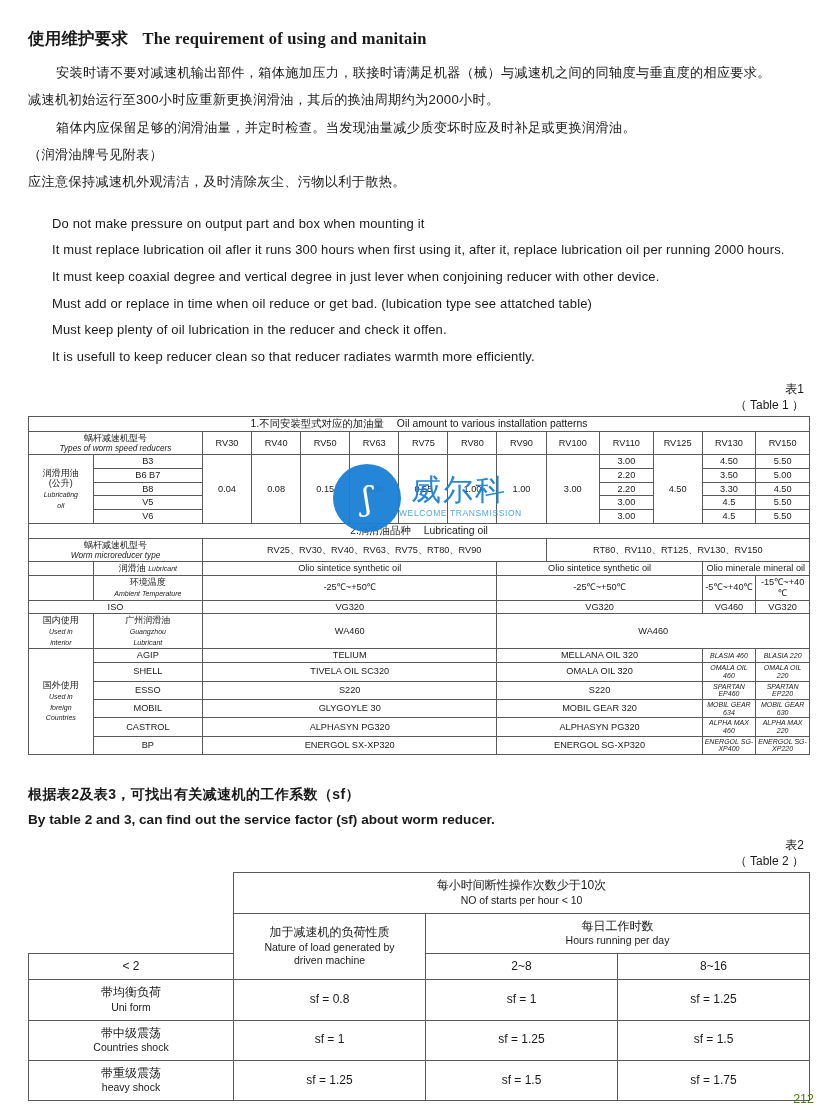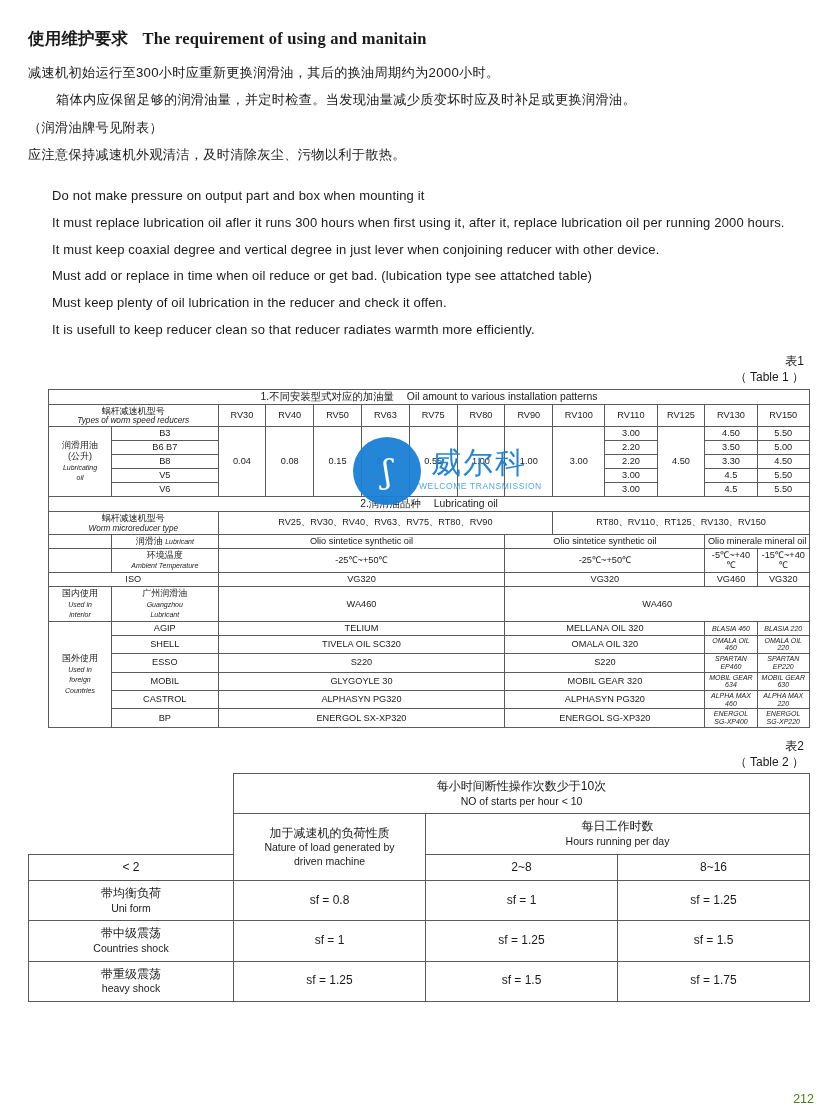--- a/index.html
+++ b/index.html
@@ -67,21 +67,21 @@
     line-height: 1.18;
   }
   table.grid td, table.grid th {
     border: 1px solid #5a5a5a;
     padding: 1px 2px;
     text-align: center;
     vertical-align: middle;
     font-weight: normal;
     word-break: break-word;
   }
-  .tbl-wrap { position: relative; margin-left: 20px; }
+  .tbl-wrap { position: relative; }
   .hdr-row td {
     background: #ffffff;
     text-align: left;
     padding-left: 6px;
     font-size: 10.4px;
   }
   .hdr-row td .cn { font-weight: normal; }
   .hdr-row td .en { margin-left: 10px; }
   .tiny { font-size: 7px; line-height: 1.1; font-style: italic; }
   .lbl { font-size: 9px; }
@@ -173,20 +173,21 @@
 <body>
 
 <div class="page">
   <div class="content">
 
     <h1 class="sec-title">
       <span>使用维护要求</span>
       <span class="en">The requirement of using and manitain</span>
     </h1>
 
+    <p class="cn indent">安装时请不要对减速机输出部件，箱体施加压力，联接时请满足机器（械）与减速机之间的同轴度与垂直度的相应要求。</p>
     <p class="cn">减速机初始运行至300小时应重新更换润滑油，其后的换油周期约为2000小时。</p>
     <p class="cn indent">箱体内应保留足够的润滑油量，并定时检查。当发现油量减少质变坏时应及时补足或更换润滑油。</p>
     <p class="cn">（润滑油牌号见附表）</p>
     <p class="cn">应注意保持减速机外观清洁，及时清除灰尘、污物以利于散热。</p>
 
     <div class="en-block">
       <p class="en">Do not make pressure on output part and box when mounting it</p>
       <p class="en">It must replace lubrication oil afler it runs 300 hours when first using it, after it, replace lubrication oil per running 2000 hours.</p>
       <p class="en">It must keep coaxial degree and vertical degree in just lever when conjoining reducer with other device.</p>
       <p class="en">Must add or replace in time when oil reduce or get bad. (lubication type see attatched table)</p>
@@ -406,20 +407,24 @@
         </table>
 
       <div class="watermark">
         <div class="wm-circle"></div>
         <div class="wm-glyph">ʃ</div>
         <div class="wm-text">威尔科</div>
         <div class="wm-sub">WELCOME TRANSMISSION</div>
       </div>
     </div>
 
+    <div class="mid-block">
+      <p class="cn">根据表2及表3，可找出有关减速机的工作系数（sf）</p>
+      <p class="en2">By table 2 and 3, can find out the service factor (sf) about worm reducer.</p>
+    </div>
 
     <div class="table-caption">
       <div>表2</div>
       <div>（ Table 2 ）</div>
     </div>
 
     <table class="t2">
       <colgroup>
         <col style="width:205px">
           <col style="width:192px">

